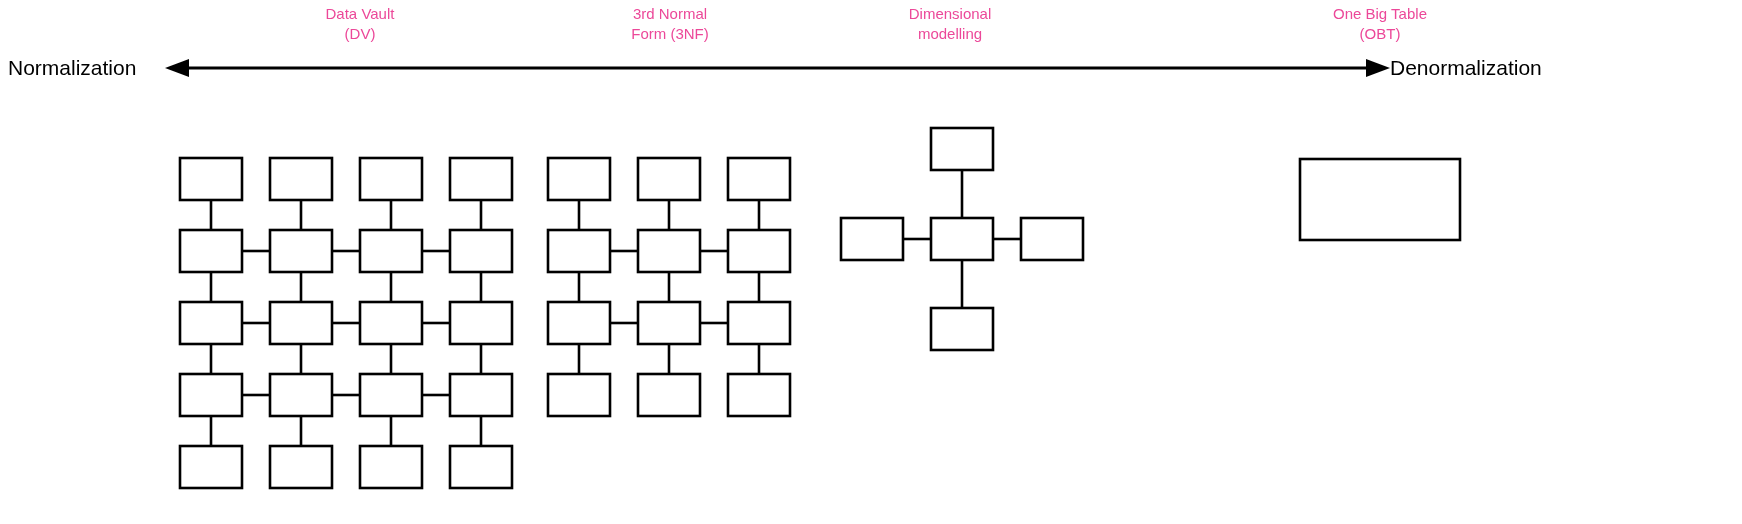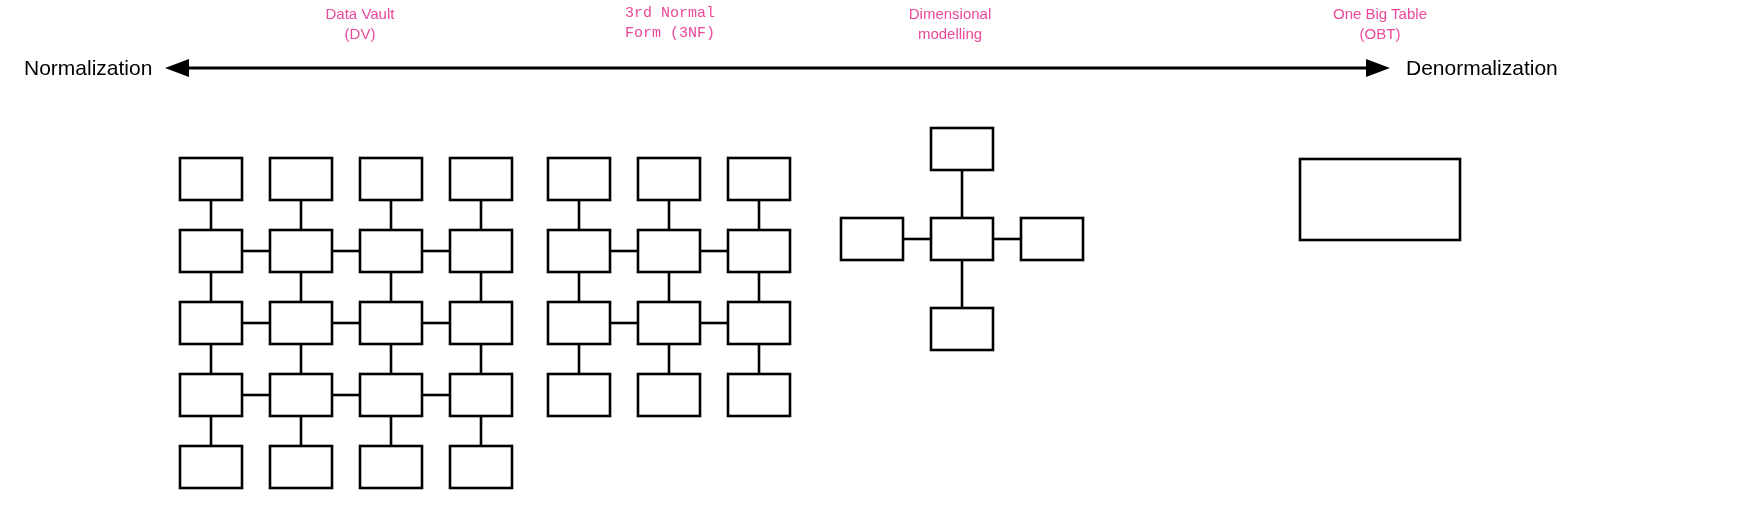--- a/index.html
+++ b/index.html
@@ -14,41 +14,40 @@
     background: #ffffff;
     font-family: "Liberation Sans", sans-serif;
     overflow: hidden;
   }
   .axis-label {
     position: absolute;
     font-size: 21px;
     color: #000000;
     white-space: nowrap;
     line-height: 1.25;
-    margin-left: 16px;
   }
   #label-normalization {
     left: 8px;
     top: 55px;
   }
   #label-denormalization {
     left: 1390px;
     top: 55px;
   }
   .column-title {
     position: absolute;
     font-size: 15px;
     color: #ec4899;
     text-align: center;
     line-height: 1.3;
     white-space: pre-line;
     top: 4px;
   }
   #title-dv   { left: 210px; width: 300px; }
-  #title-3nf  { left: 520px; width: 300px; font-family: Liberation Mono, monospace; }
+  #title-3nf  { left: 520px; width: 300px; }
   #title-dim  { left: 800px; width: 300px; }
   #title-obt  { left: 1230px; width: 300px; }
 
   #axis-svg {
     position: absolute;
     left: 0;
     top: 0;
   }
   #diagram-svg {
     position: absolute;

